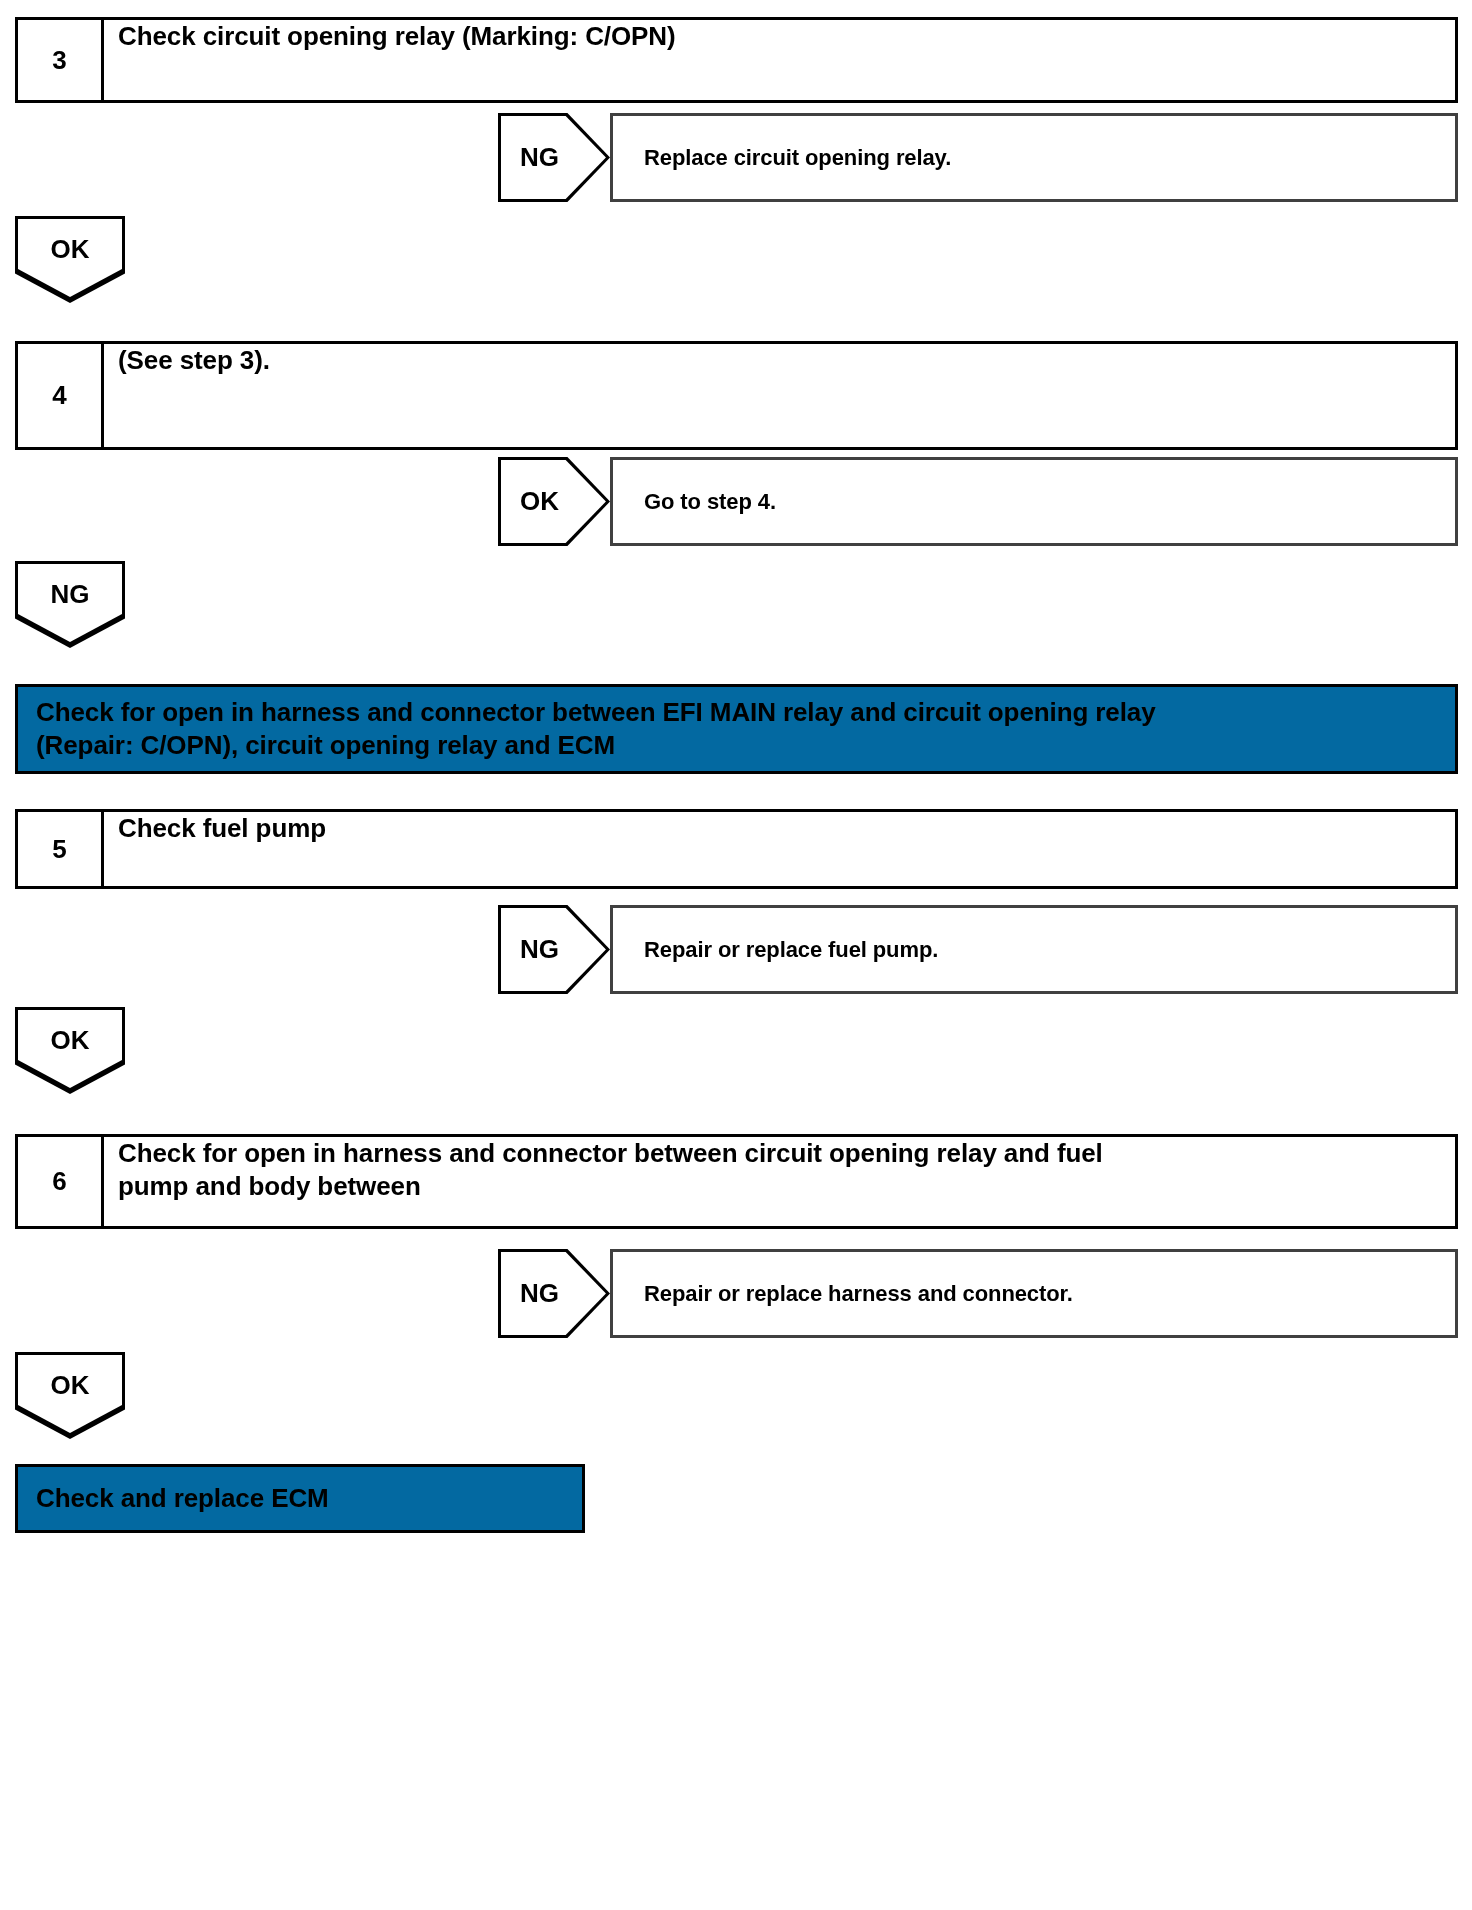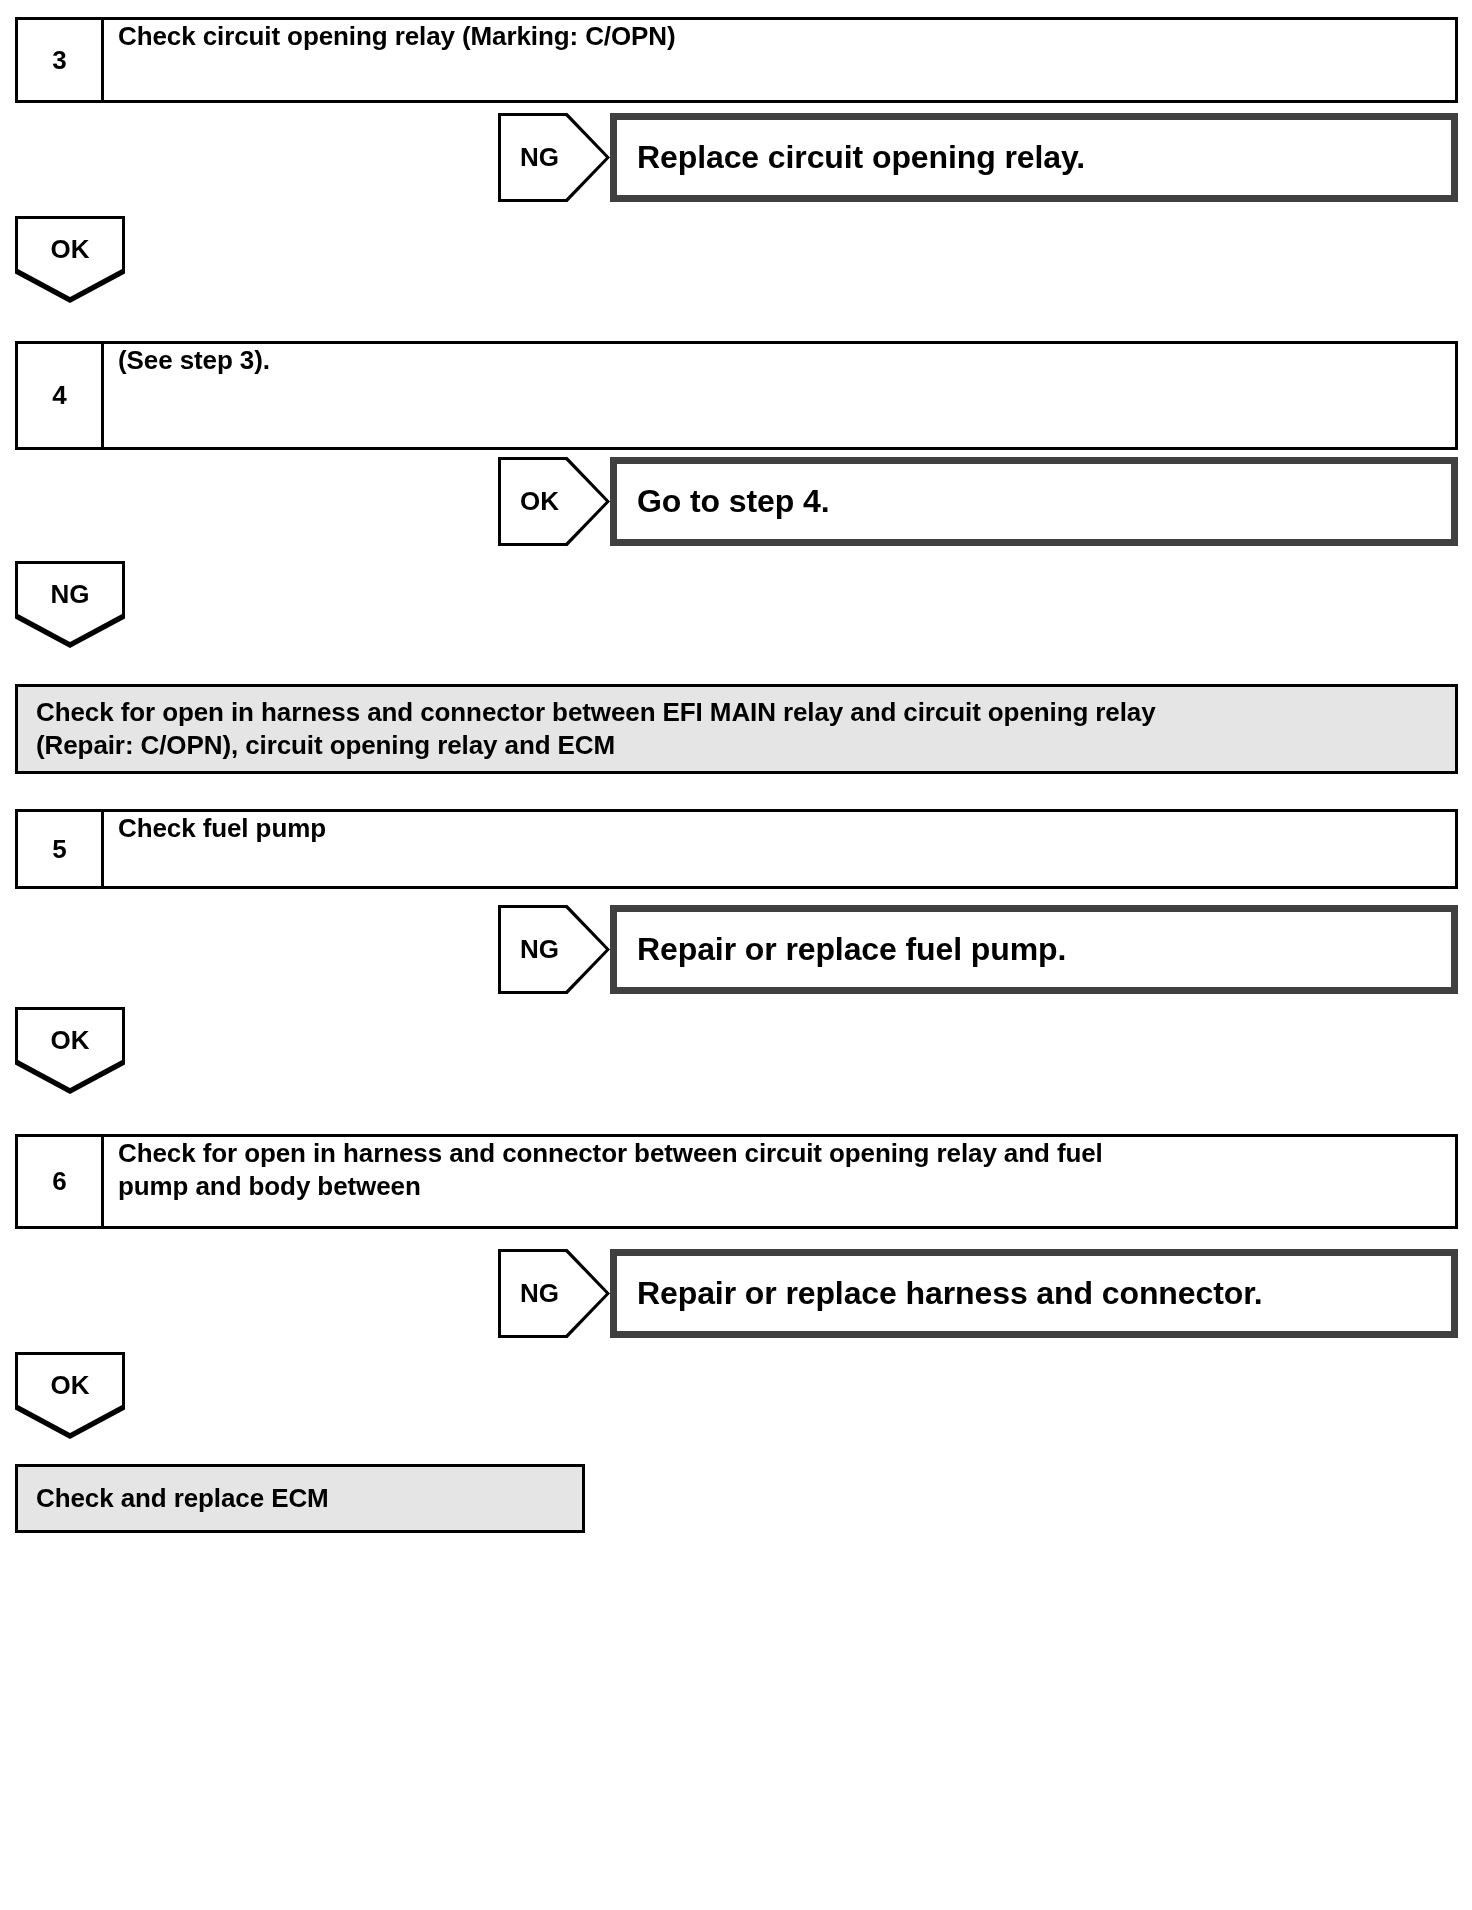--- a/index.html
+++ b/index.html
@@ -54,21 +54,21 @@
     line-height: 1.28;
     letter-spacing: -0.1px;
   }
   .step-text .ln { display: block; }
 
   
   .plain-box {
     position: absolute;
     box-sizing: border-box;
     border: 3px solid #000;
-    background: #e5e5e5;
+    background: #0369a1;
     display: flex;
     align-items: center;
     padding: 0 18px;
     font-weight: bold;
     font-size: 26px;
     line-height: 1.28;
     letter-spacing: -0.1px;
   }
   .plain-box .justify {
     display: block;
@@ -106,28 +106,28 @@
   }
   .chevron-label {
     position: relative;
     z-index: 2;
     padding-left: 22px;
     font-weight: bold;
     font-size: 26px;
   }
   .branch-result {
     box-sizing: border-box;
-    border: 7px solid #404040;
+    border: 3px solid #404040;
     background: #fff;
     flex: 1 1 auto;
     display: flex;
     align-items: center;
-    padding: 0 20px;
-    font-weight: bold;
-    font-size: 32px;
+    padding: 0 31px;
+    font-weight: bold;
+    font-size: 22px;
     letter-spacing: -0.1px;
   }
 
   
   .flowtag {
     position: absolute;
     width: 110px;
   }
   .flowtag-shape {
     position: relative;

